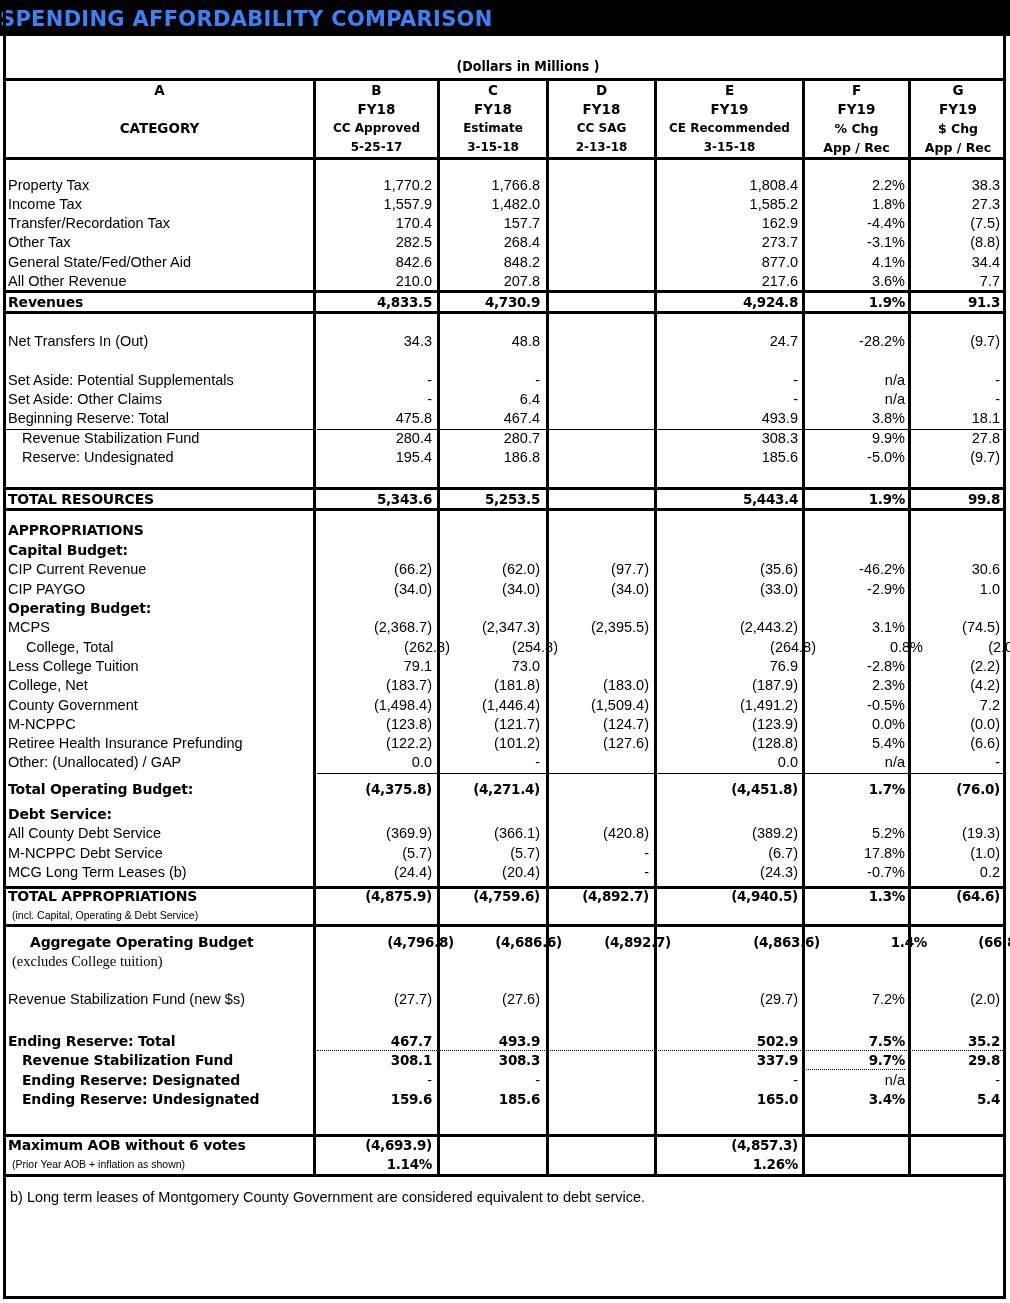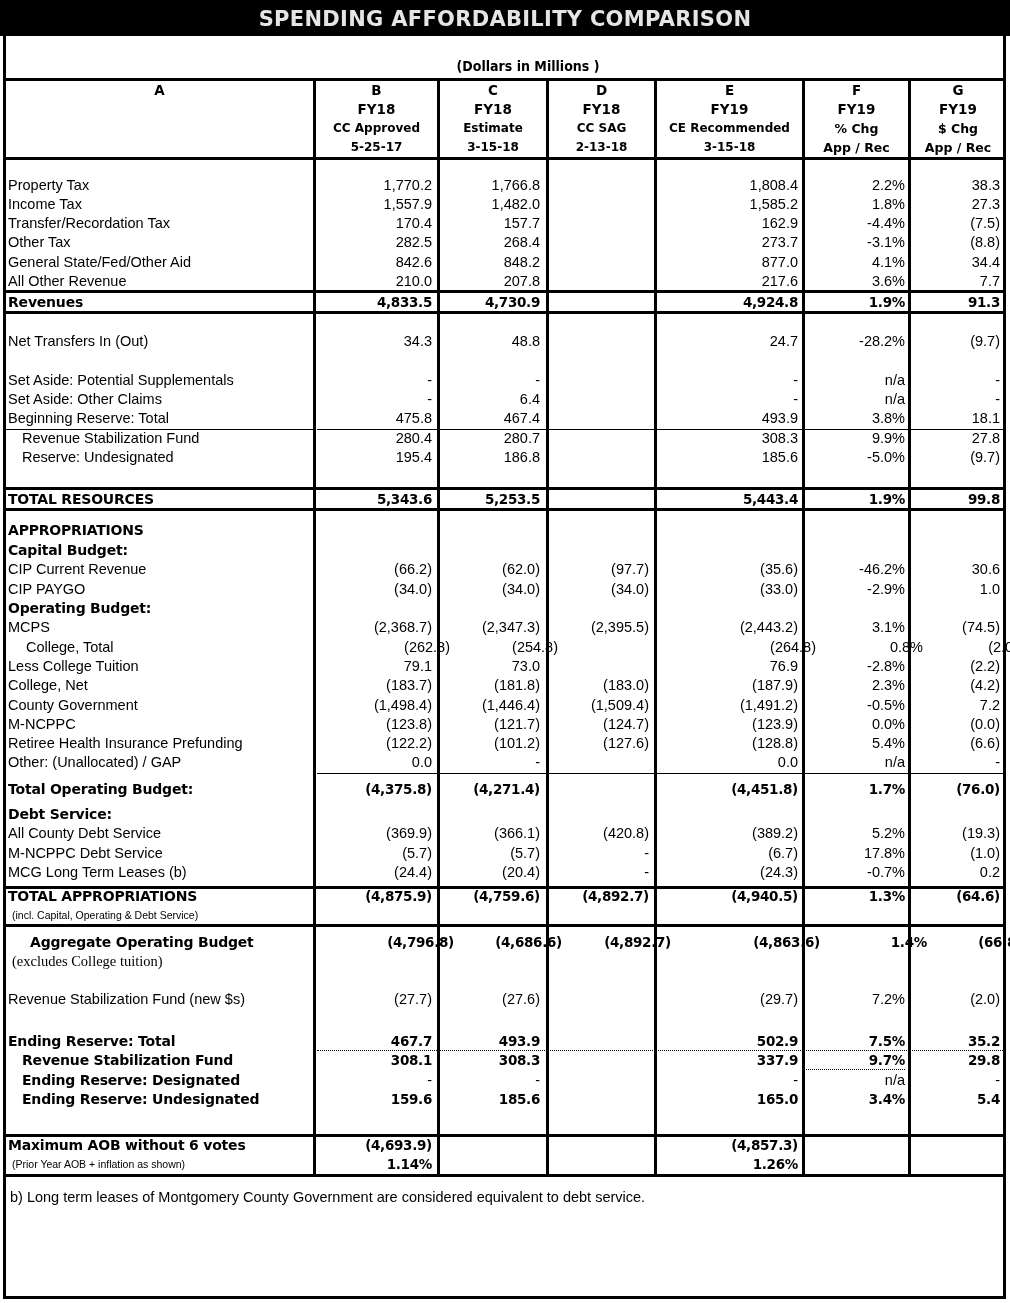--- a/index.html
+++ b/index.html
@@ -1,18 +1,18 @@
 <!DOCTYPE html>
 <html><head>
 <meta charset="utf-8">
 <style>
   html, body { margin:0; padding:0; background:#fff; }
   body { width:1010px; height:1303px; position:relative; font-family:"Liberation Sans", sans-serif; color:#000; }
   .sheet { position:absolute; left:3px; top:0; width:1003px; height:1299px; border:3px solid #000; border-top:none; box-sizing:border-box; }
-  .title-bar { position:absolute; left:0; top:0; width:1010px; height:36px; background:#000; color:#e5e5e5; font-weight:bold; font-size:21px; text-align:center; line-height:38px; letter-spacing:0.3px; font-family:"DejaVu Sans", sans-serif; }
+  .title-bar { position:absolute; left:0; top:0; width:1010px; height:36px; background:#000; color:#3b82f6; font-weight:bold; font-size:21px; text-align:left; line-height:38px; letter-spacing:0.3px; font-family:"DejaVu Sans", sans-serif; }
   .subtitle { position:absolute; left:0; top:58px; width:1010px; text-align:center; font-size:14px; font-weight:bold; font-family:"DejaVu Sans Condensed","DejaVu Sans", sans-serif;padding-left:23px; }
   .hline { position:absolute; left:3px; width:1003px; background:#000; }
   .vline { position:absolute; width:3px; background:#000; }
   .hdr { position:absolute; top:81px; height:76px; text-align:center; font-weight:bold; font-family:"DejaVu Sans", sans-serif; }
   .hdr .l { font-size:13.5px; line-height:19px; }
   .hdr .s { font-size:12px; line-height:19px; }
   .row { position:absolute; left:0; width:1010px; height:19px; font-size:14.5px; line-height:19px; font-family:"Liberation Sans Narrow","Liberation Sans", sans-serif; }
   .row .lab { position:absolute; left:8px; white-space:nowrap; }
   .row .lab.ind { left:22px; }
   .row .lab.b { font-weight:bold; font-family:"DejaVu Sans", sans-serif; font-size:14px; letter-spacing:-0.2px; }
@@ -52,20 +52,21 @@
 <div class="vline" style="left:313px;top:81px;height:1096px"></div>
 <div class="vline" style="left:437px;top:81px;height:1096px"></div>
 <div class="vline" style="left:546px;top:81px;height:1096px"></div>
 <div class="vline" style="left:654px;top:81px;height:1096px"></div>
 <div class="vline" style="left:802px;top:81px;height:1096px"></div>
 <div class="vline" style="left:908px;top:81px;height:1096px"></div>
 
 <div class="hdr" style="left:6px;width:307px">
   <div class="l">A</div>
     <div class="l">&nbsp;</div>
+    <div class="l">CATEGORY</div>
 </div>
 <div class="hdr" style="left:316px;width:121px">
   <div class="l">B</div>
     <div class="l">FY18</div>
     <div class="s">CC Approved</div>
     <div class="s">5-25-17</div>
 </div>
 <div class="hdr" style="left:440px;width:106px">
   <div class="l">C</div>
     <div class="l">FY18</div>

